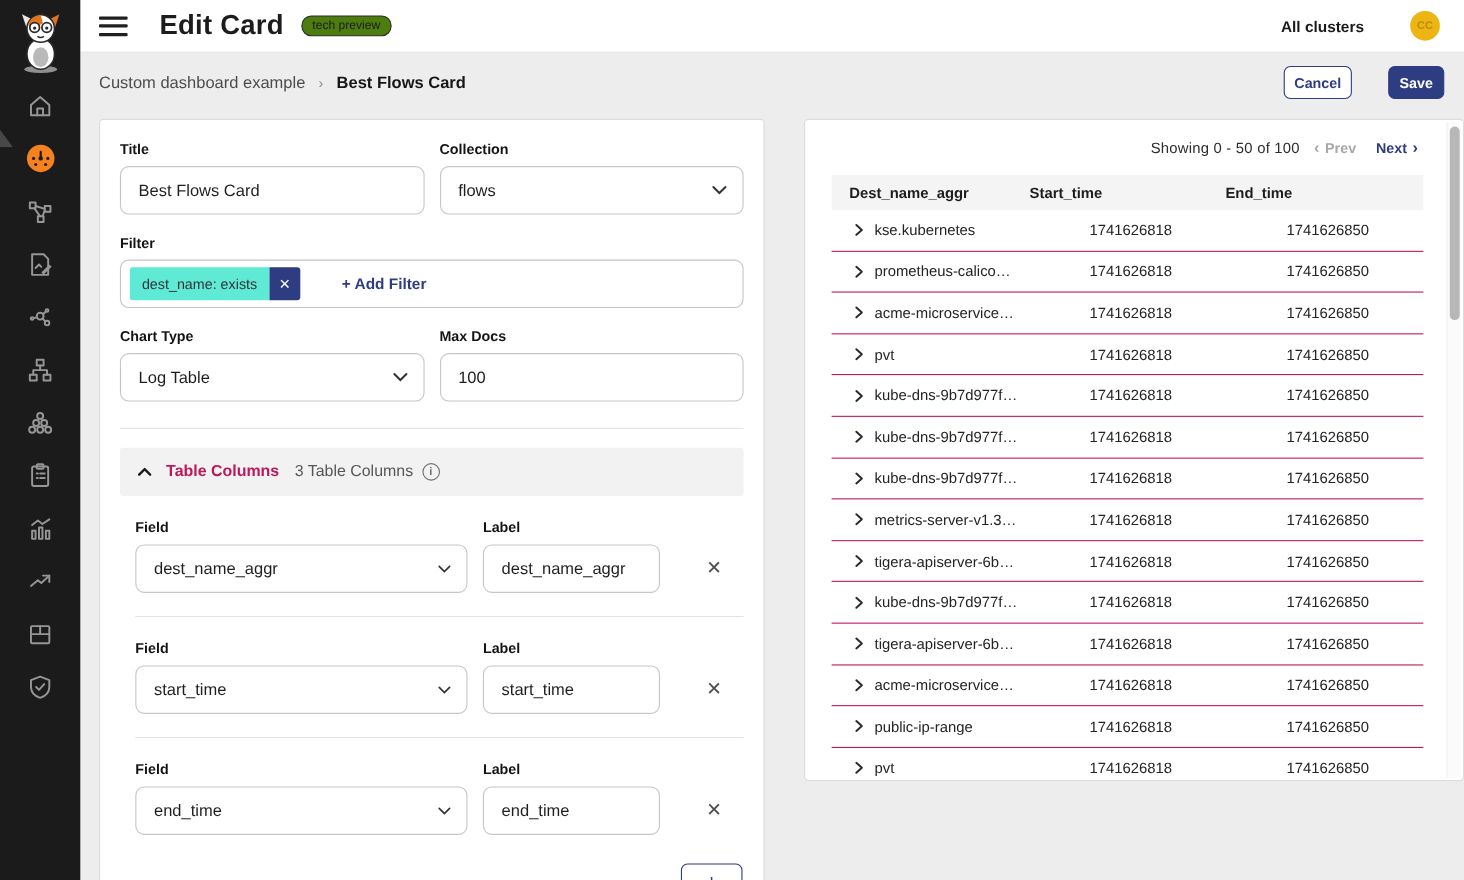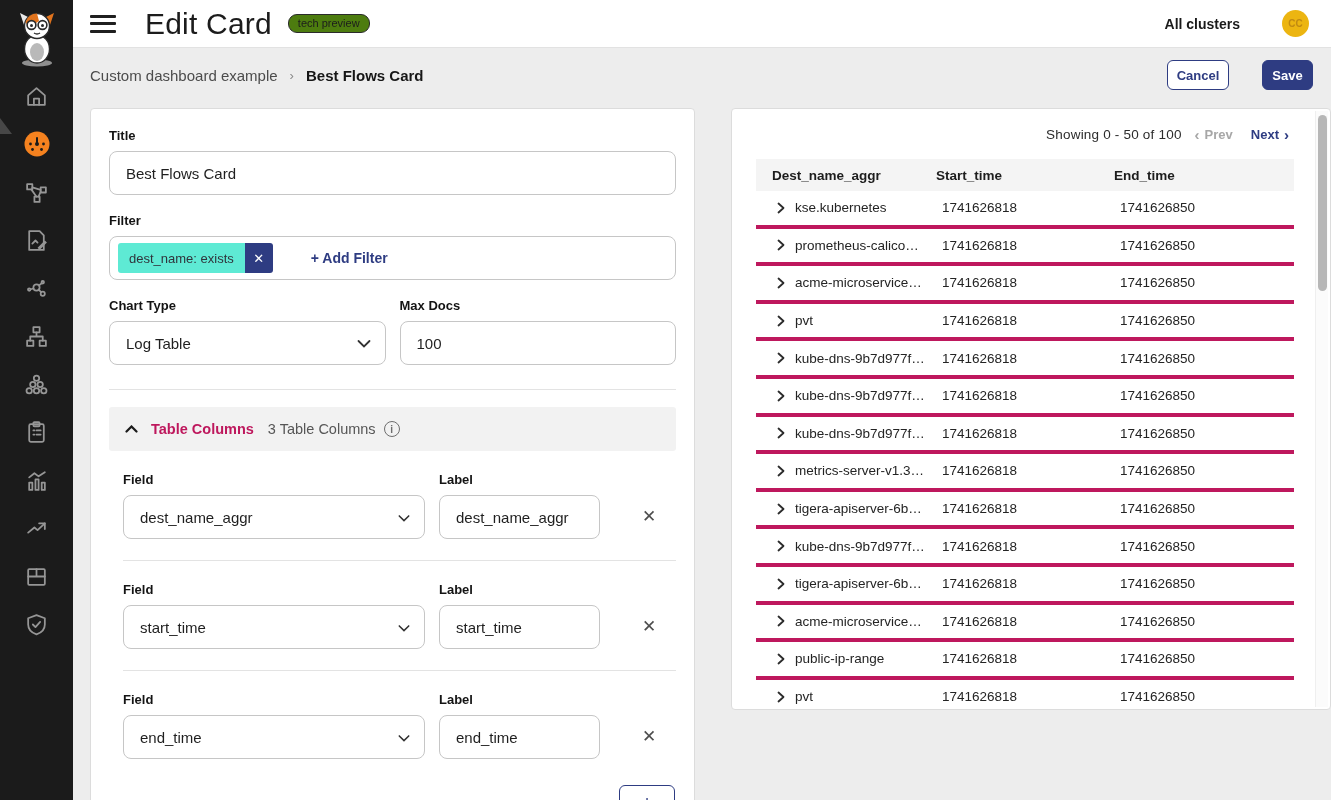--- a/index.html
+++ b/index.html
@@ -11,21 +11,21 @@
   .logo { margin-top:8px; width:48px; height:60px; display:flex; align-items:center; justify-content:center; cursor:pointer; }
   .side-notch { position:absolute; left:0; top:118px; width:12px; height:16px; background:#474747; clip-path:polygon(0 0, 0 100%, 100% 100%); }
   .nav-icons { margin-top:14px; display:flex; flex-direction:column; align-items:center; gap:20px; }
   .nav-btn { width:30px; height:28px; display:flex; align-items:center; justify-content:center; cursor:pointer; }
   .nav-btn svg { stroke:#969696; fill:none; stroke-width:1.7; stroke-linecap:round; stroke-linejoin:round; }
 
   
   .topbar { position:absolute; left:73px; top:0; width:1258px; height:48px; background:#ffffff; border-bottom:1px solid #e2e2e2; display:flex; align-items:center; }
   .hamburger { margin-left:17px; width:26px; height:18px; display:flex; flex-direction:column; justify-content:space-between; cursor:pointer; }
   .hamburger span { display:block; height:3px; background:#1f1f1f; border-radius:1px; }
-  .app-title { margin-left:29px; font-size:30px; font-weight:400; letter-spacing:0.2px; color:#1c1c1c; }
+  .app-title { margin-left:29px; font-size:25px; font-weight:700; letter-spacing:0.2px; color:#1c1c1c; }
   .badge { margin-left:16px; font-size:11px; color:#1c1c1c; border:1px solid #2b2b2b; border-radius:9px; padding:2px 9px 3px; background:#4d7c0f; }
   .topbar-right { margin-left:auto; display:flex; align-items:center; margin-right:22px; gap:42px; }
   .clusters { font-size:14px; font-weight:600; color:#1a1a1a; cursor:pointer; }
   .avatar { width:27px; height:27px; border-radius:50%; background:#ecb511; color:#c08a12; font-size:10px; font-weight:700; display:flex; align-items:center; justify-content:center; cursor:pointer; }
 
   
   .subheader { position:absolute; left:90px; top:59px; width:1223px; height:32px; display:flex; align-items:center; }
   .crumb-parent { font-size:15px; color:#4c4c4c; cursor:pointer; }
   .crumb-sep { margin:0 12px; color:#8a8a8a; font-size:13px; }
   .crumb-current { font-size:15px; font-weight:700; color:#161616; }
@@ -75,21 +75,21 @@
   
   .pag-bar { height:50px; display:flex; align-items:center; justify-content:flex-end; padding-right:41px; gap:0; }
   .showing { font-size:13.5px; color:#2c2c2c; letter-spacing:0.2px; }
   .pag-prev { display:flex; align-items:center; margin-left:13px; color:#a7a7a7; font-size:13px; font-weight:600; cursor:default; gap:5px; }
   .pag-next { display:flex; align-items:center; margin-left:18px; color:#2e3c82; font-size:13px; font-weight:700; cursor:pointer; gap:5px; }
   .pchev { font-size:15px; line-height:1; }
   .tbl { margin:0 36px 0 24px; }
   .thead { display:grid; grid-template-columns:180px 178px 1fr; background:#f4f4f4; height:32px; align-items:center; }
   .thead .th { font-size:13.5px; font-weight:700; color:#1d1d1d; }
   .th:first-child { padding-left:16px; }
-  .trow { display:grid; grid-template-columns:180px 178px 1fr; height:37.6px; align-items:center; border-bottom:4px solid #be185d; }
+  .trow { display:grid; grid-template-columns:180px 178px 1fr; height:37.6px; align-items:center; border-bottom:1px solid #be185d;text-align:center; }
   .tcell { font-size:13.5px; color:#242424; overflow:hidden; white-space:nowrap; }
   .tcell.namec { display:flex; align-items:center; padding-left:21px; gap:10px; }
   .tcell.vals { padding-left:6px; }
   .row-chevron { display:flex; cursor:pointer; }
   .scrollbar { position:absolute; top:2px; right:2px; bottom:2px; width:13px; background:#fbfbfb; border-left:1px solid #efefef; }
   .scroll-thumb { position:absolute; top:4px; left:2px; width:9px; height:176px; background:#b7b7b7; border-radius:5px; cursor:grab; }
 </style>
 </head>
 <body>
 
@@ -230,20 +230,29 @@
     <button class="btn btn-save">Save</button>
   </div>
 </div>
 
 <div class="panel panel-left">
   <div class="form-row">
     <div class="form-col">
       <div class="f-label">Title</div>
       <input class="t-input" value="Best Flows Card" style="">
     </div>
+    <div class="form-col">
+      <div class="f-label">Collection</div>
+      <div class="t-select">
+        <span>flows</span>
+        <span class="sel-chev"><svg width="14" height="9" viewBox="0 0 14 9" fill="none" stroke="#333" stroke-width="1.8" stroke-linecap="round">
+              <path d="M1.5 1.5 L7 7 L12.5 1.5"></path>
+            </svg></span>
+      </div>
+    </div>
   </div>
 
   <div class="filter-group">
     <div class="f-label">Filter</div>
     <div class="filter-box">
       <div class="chip">
         <span class="chip-text">dest_name: exists</span>
         <span class="chip-x">✕</span>
       </div>
       <span class="add-filter">+ Add Filter</span>

